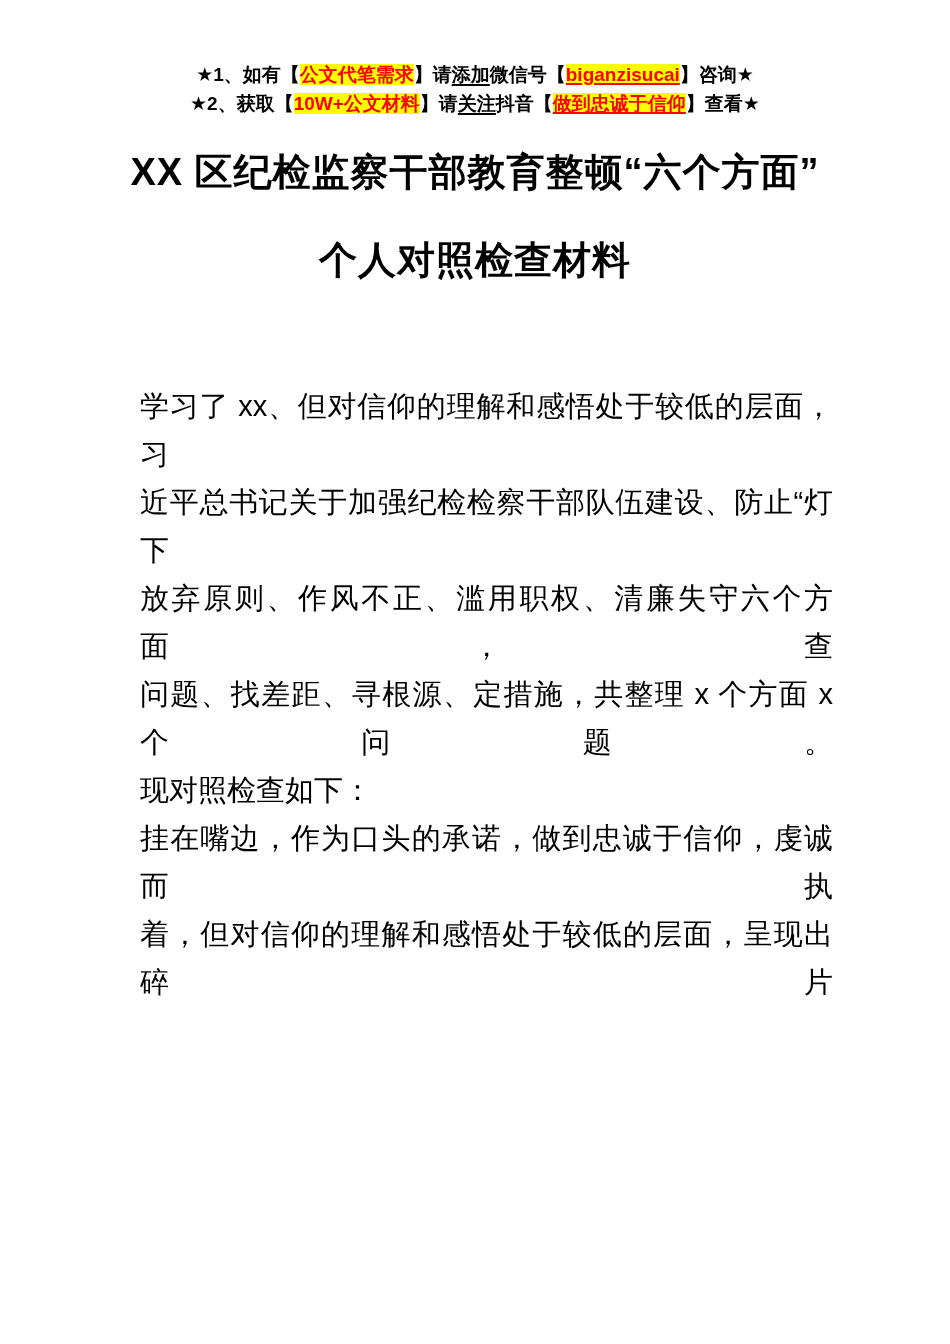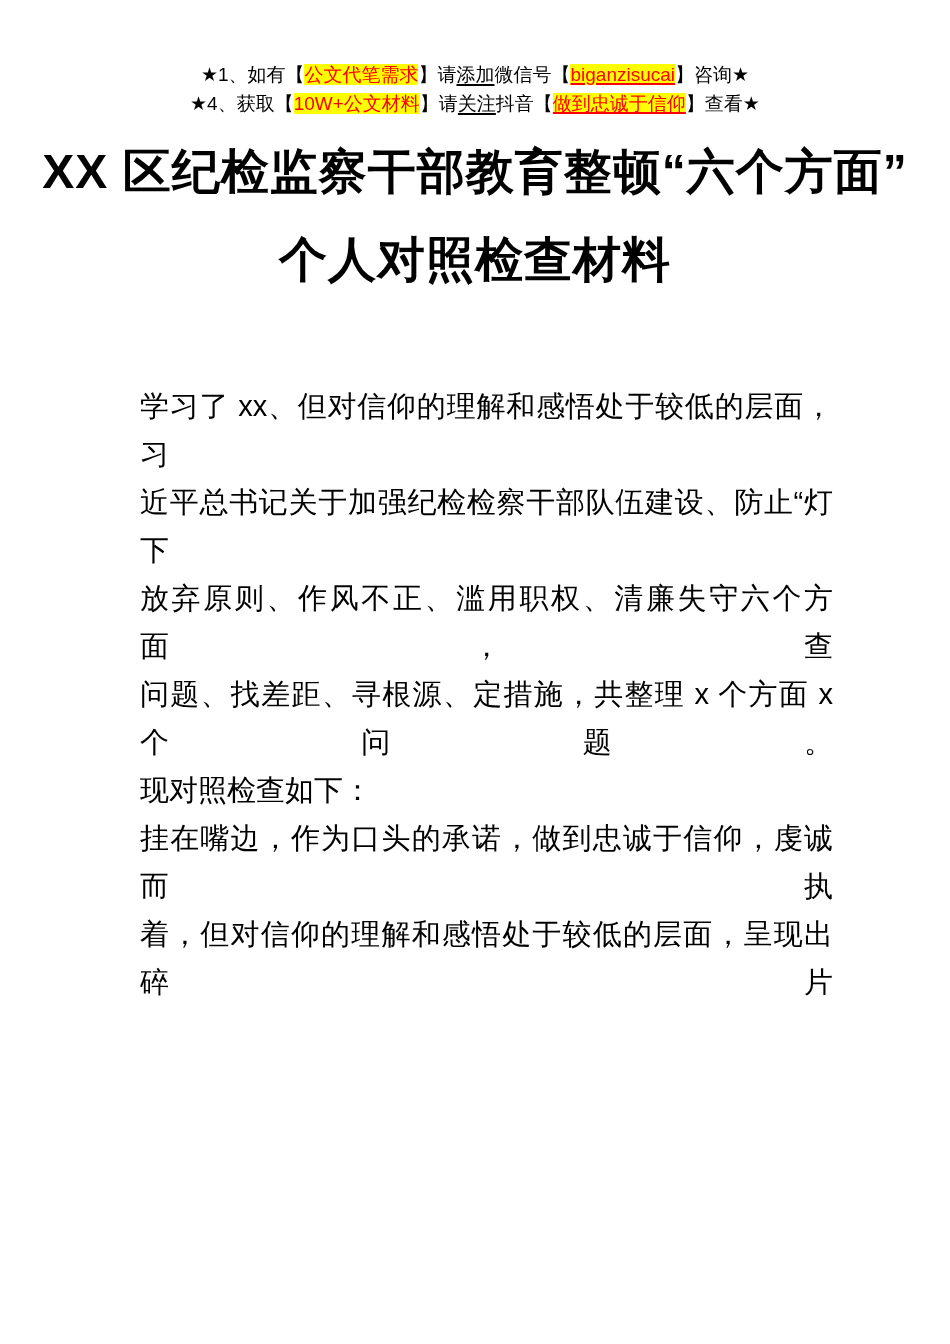--- a/index.html
+++ b/index.html
@@ -12,21 +12,21 @@
     background: #ffffff;
     overflow: hidden;
     font-family: "Liberation Sans", "DejaVu Sans", sans-serif;
     color: #000000;
     padding-top: 60px;
   }
   
   .promo {
     text-align: center;
     font-size: 19px;
-    font-weight: normal;
+    font-weight: bold;
     line-height: 29px;
     color: #000000;
   }
   .promo .hl-red {
     background: #ffff00;
     color: #ff0000;
   }
   .promo .hl-red-underline {
     background: #ffff00;
     color: #ff0000;
@@ -37,21 +37,21 @@
   }
   .promo .underline {
     text-decoration: underline;
     text-decoration-thickness: 2px;
     text-underline-offset: 3px;
   }
   
   .doc-title {
     text-align: center;
     font-weight: bold;
-    font-size: 48px;
+    font-size: 38px;
     line-height: 44px;
     letter-spacing: 1px;
   }
   .doc-title.first { margin-top: 32px; }
   .doc-title.second { margin-top: 44px; }
   
   .body-text {
     margin-top: 100px;
     padding: 0 117px 0 140px;
   }
@@ -72,21 +72,21 @@
 </head>
 <body>
 
 <div class="page">
 
   <div class="promo">
     <div>
       <span>★1、如有【</span><span class="hl-red">公文代笔需求</span><span>】请</span><span class="underline">添加</span><span>微信号【</span><span class="hl-red-underline">biganzisucai</span><span>】咨询★</span>
     </div>
     <div>
-      <span>★4、获取【</span><span class="hl-red">10W+公文材料</span><span>】请</span><span class="underline">关注</span><span>抖音【</span><span class="hl-red-underline">做到忠诚于信仰</span><span>】查看★</span>
+      <span>★2、获取【</span><span class="hl-red">10W+公文材料</span><span>】请</span><span class="underline">关注</span><span>抖音【</span><span class="hl-red-underline">做到忠诚于信仰</span><span>】查看★</span>
     </div>
   </div>
 
   <h1 class="doc-title first">XX 区纪检监察干部教育整顿“六个方面”</h1>
   <h1 class="doc-title second">个人对照检查材料</h1>
 
   <div class="body-text">
     <div class="line full">学习了 xx、但对信仰的理解和感悟处于较低的层面，习</div>
     <div class="line full">近平总书记关于加强纪检检察干部队伍建设、防止“灯下</div>
     <div class="line full">放弃原则、作风不正、滥用职权、清廉失守六个方面，查</div>

